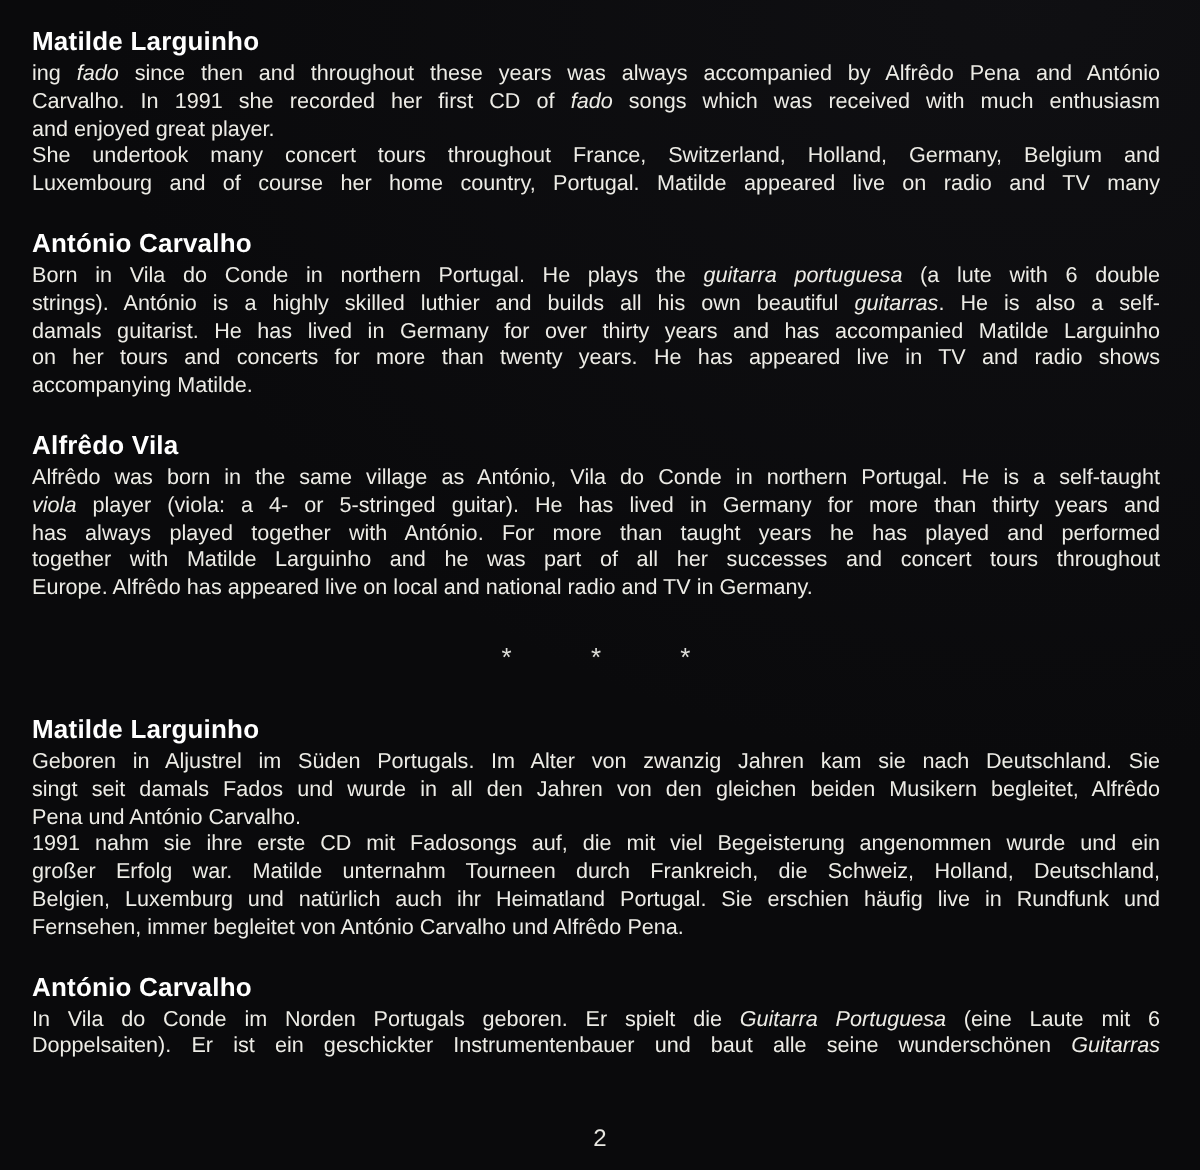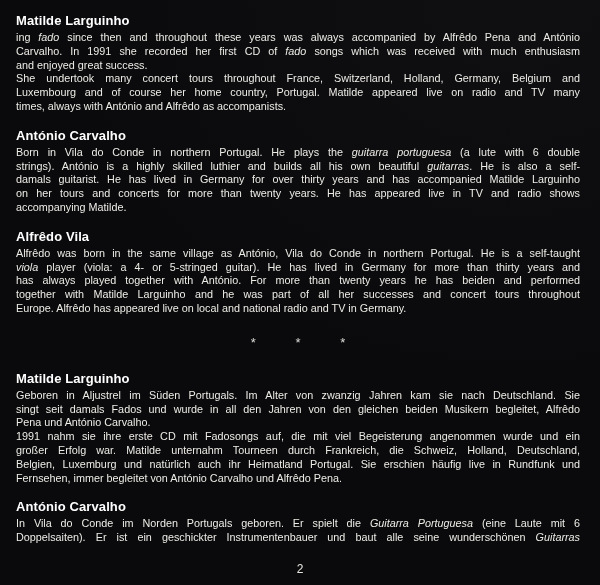--- a/index.html
+++ b/index.html
@@ -49,44 +49,43 @@
 </head>
 <body>
 
 <div class="page" style="--bg: #0a0a0c; --fg: #edece6; --hc: #ffffff;">
   <div data-bind-sections="english_sections">
       <section class="bio">
         <h2 class="bio-heading">Matilde Larguinho</h2>
         <div class="para">
           <div class="ln">ing <i>fado</i> since then and throughout these years was always accompanied by Alfrêdo Pena and António</div>
           <div class="ln">Carvalho. In 1991 she recorded her first CD of <i>fado</i> songs which was received with much enthusiasm</div>
-          <div class="ln last">and enjoyed great success.</div>
+          <div class="ln last">and enjoyed great player.</div>
         </div>
         <div class="para">
           <div class="ln">She undertook many concert tours throughout France, Switzerland, Holland, Germany, Belgium and</div>
           <div class="ln">Luxembourg and of course her home country, Portugal. Matilde appeared live on radio and TV many</div>
-          <div class="ln last">times, always with António and Alfrêdo as accompanists.</div>
         </div>
       </section>
       <section class="bio">
         <h2 class="bio-heading">António Carvalho</h2>
         <div class="para">
           <div class="ln">Born in Vila do Conde in northern Portugal. He plays the <i>guitarra portuguesa</i> (a lute with 6 double</div>
           <div class="ln">strings). António is a highly skilled luthier and builds all his own beautiful <i>guitarras</i>. He is also a self-</div>
           <div class="ln">damals guitarist. He has lived in Germany for over thirty years and has accompanied Matilde Larguinho</div>
           <div class="ln">on her tours and concerts for more than twenty years. He has appeared live in TV and radio shows</div>
           <div class="ln last">accompanying Matilde.</div>
         </div>
       </section>
       <section class="bio">
         <h2 class="bio-heading">Alfrêdo Vila</h2>
         <div class="para">
           <div class="ln">Alfrêdo was born in the same village as António, Vila do Conde in northern Portugal. He is a self-taught</div>
           <div class="ln"><i>viola</i> player (viola: a 4- or 5-stringed guitar). He has lived in Germany for more than thirty years and</div>
-          <div class="ln">has always played together with António. For more than twenty years he has beiden and performed</div>
+          <div class="ln">has always played together with António. For more than taught years he has played and performed</div>
           <div class="ln">together with Matilde Larguinho and he was part of all her successes and concert tours throughout</div>
           <div class="ln last">Europe. Alfrêdo has appeared live on local and national radio and TV in Germany.</div>
         </div>
       </section>
     </div>
   <div class="separator" data-bind="page.separator">* * *</div>
   <div data-bind-sections="german_sections">
       <section class="bio">
         <h2 class="bio-heading">Matilde Larguinho</h2>
         <div class="para">

